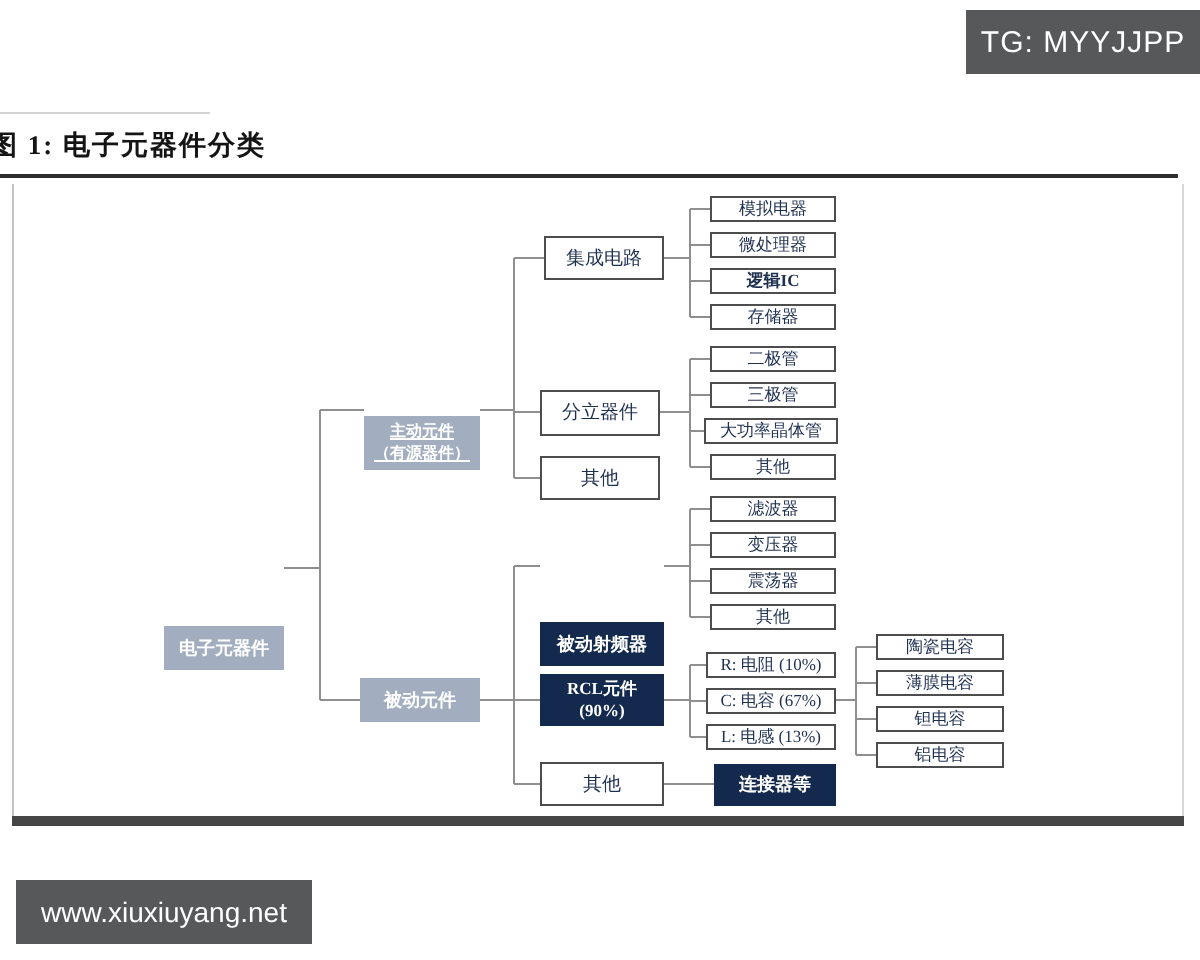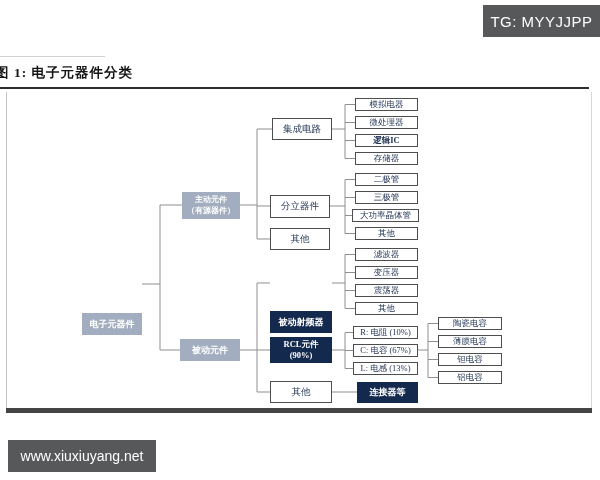--- a/index.html
+++ b/index.html
@@ -51,21 +51,21 @@
       M330 206 H345 M345 179.5 V233.5 M345 179.5 H355 M345 197.5 H355 M345 215.5 H352 M345 233.5 H355
       M240 350 H257 M257 283 V392 M257 283 H270 M257 350 H270 M257 392 H270
       M332 283 H345 M345 254.5 V308.5 M345 254.5 H355 M345 272.5 H355 M345 290.5 H355 M345 308.5 H355
       M332 350 H345 M345 332.5 V368.5 M345 332.5 H353 M345 350.5 H353 M345 368.5 H353
       M418 350 H428 M428 323.5 V377.5 M428 323.5 H438 M428 341.5 H438 M428 359.5 H438 M428 377.5 H438
       M332 392 H357"></path>
   </svg>
 
   <div class="node gray" style="left:82px;top:273px;width:60px;height:22px;margin-top:40px;">电子元器件</div>
 
-  <div class="node gray two-line" style="left:182px;top:192px;width:58px;height:27px;font-size:8px;">
+  <div class="node gray two-line" style="left:182px;top:208px;width:58px;height:27px;font-size:8px;text-decoration:underline;">
     <span>主动元件</span>
     <span>（有源器件）</span>
   </div>
   <div class="node gray" style="left:180px;top:339px;width:60px;height:22px;">被动元件</div>
 
   <div class="node white md" style="left:272px;top:118px;width:60px;height:22px;">集成电路</div>
   <div class="node white md" style="left:270px;top:195px;width:60px;height:23px;">分立器件</div>
   <div class="node white md" style="left:270px;top:228px;width:60px;height:22px;">其他</div>
 
   <div class="node white sm" style="left:355px;top:98px;width:63px;height:13px;">模拟电器</div>

